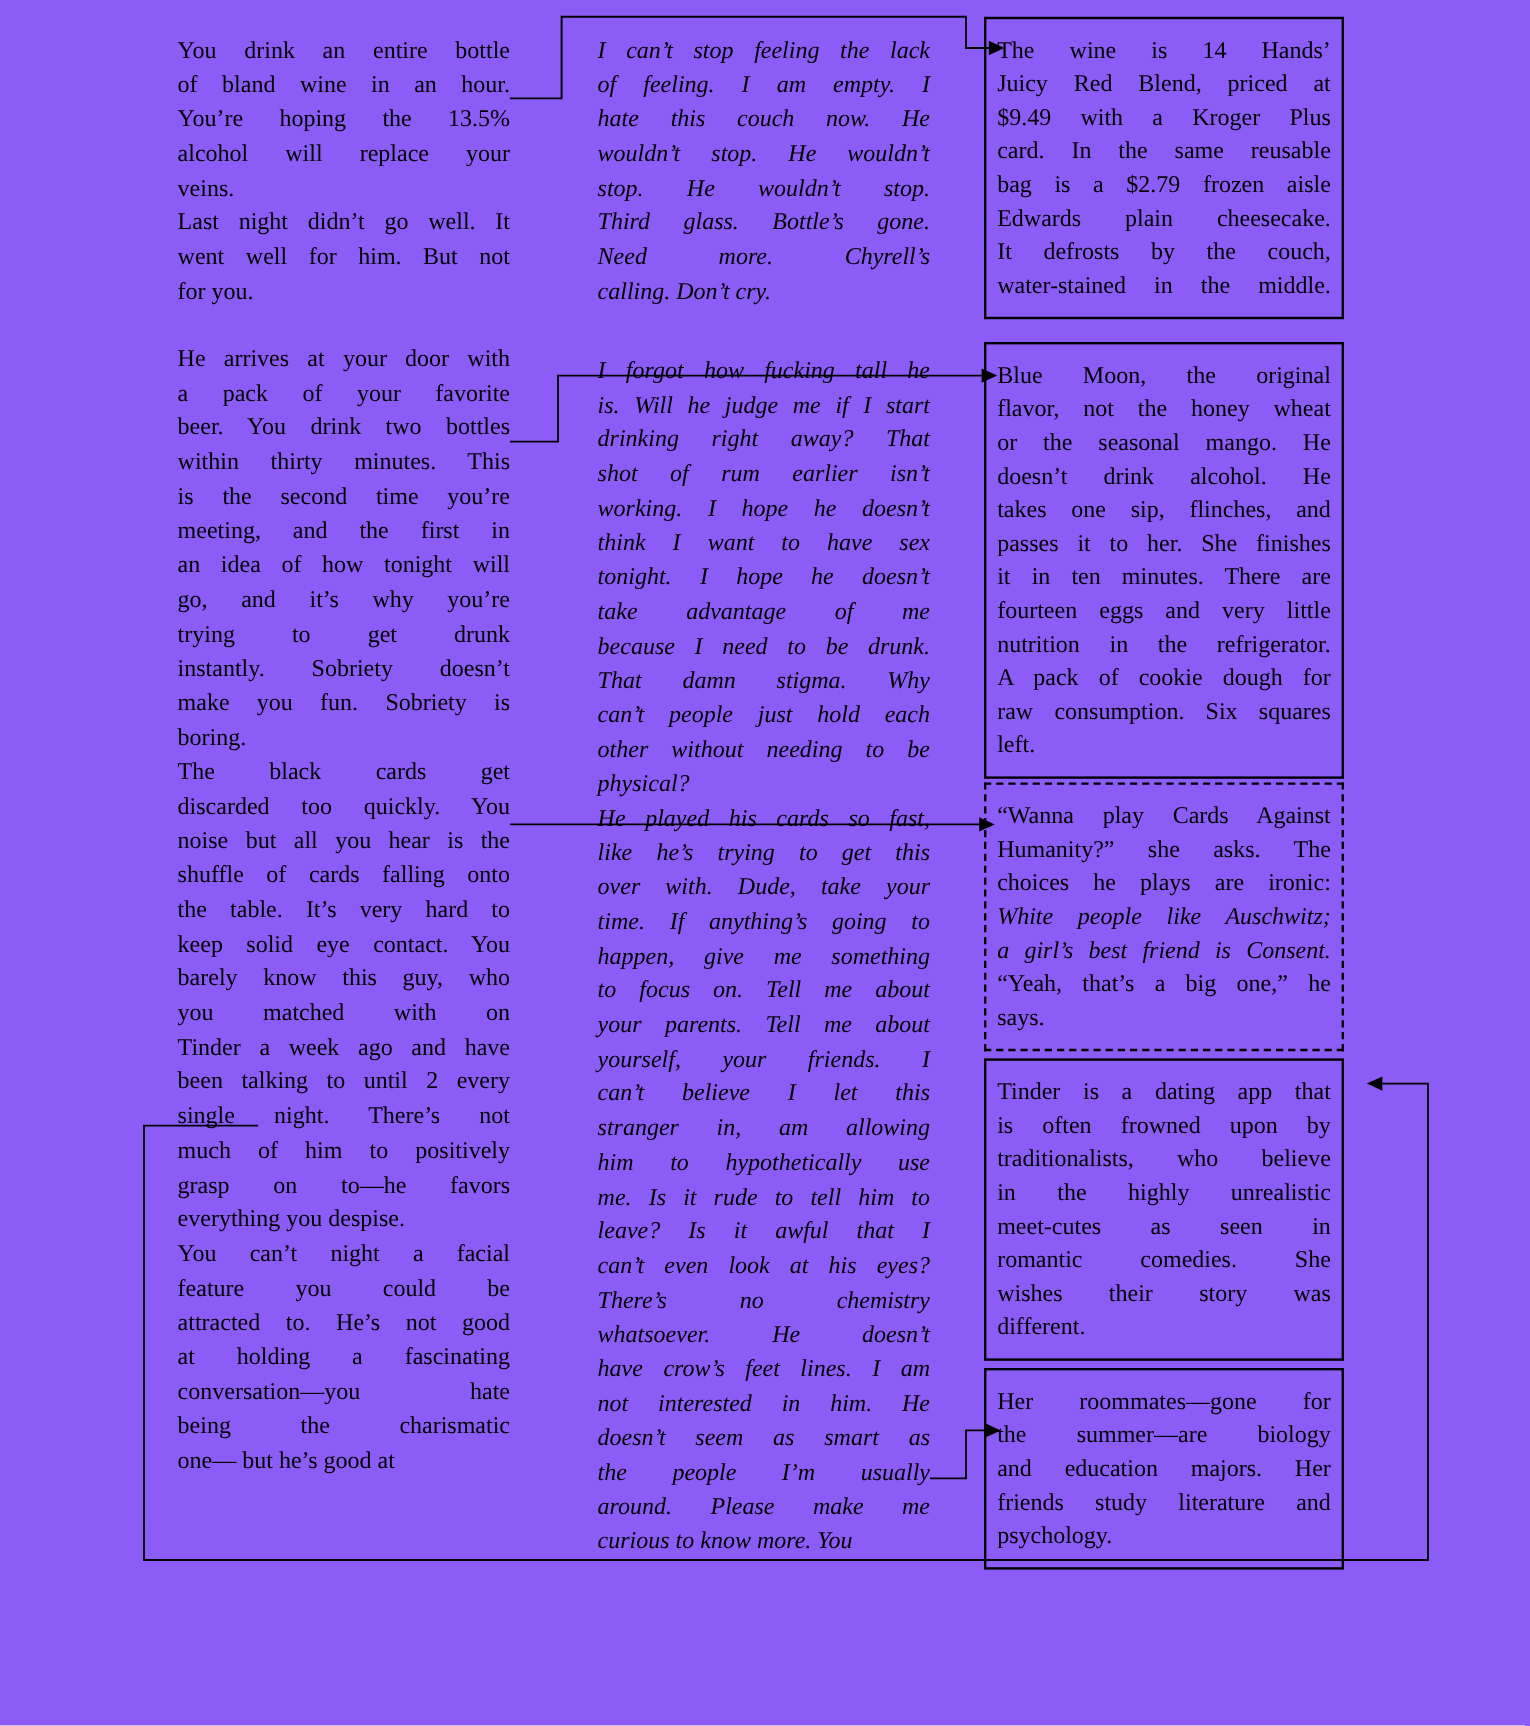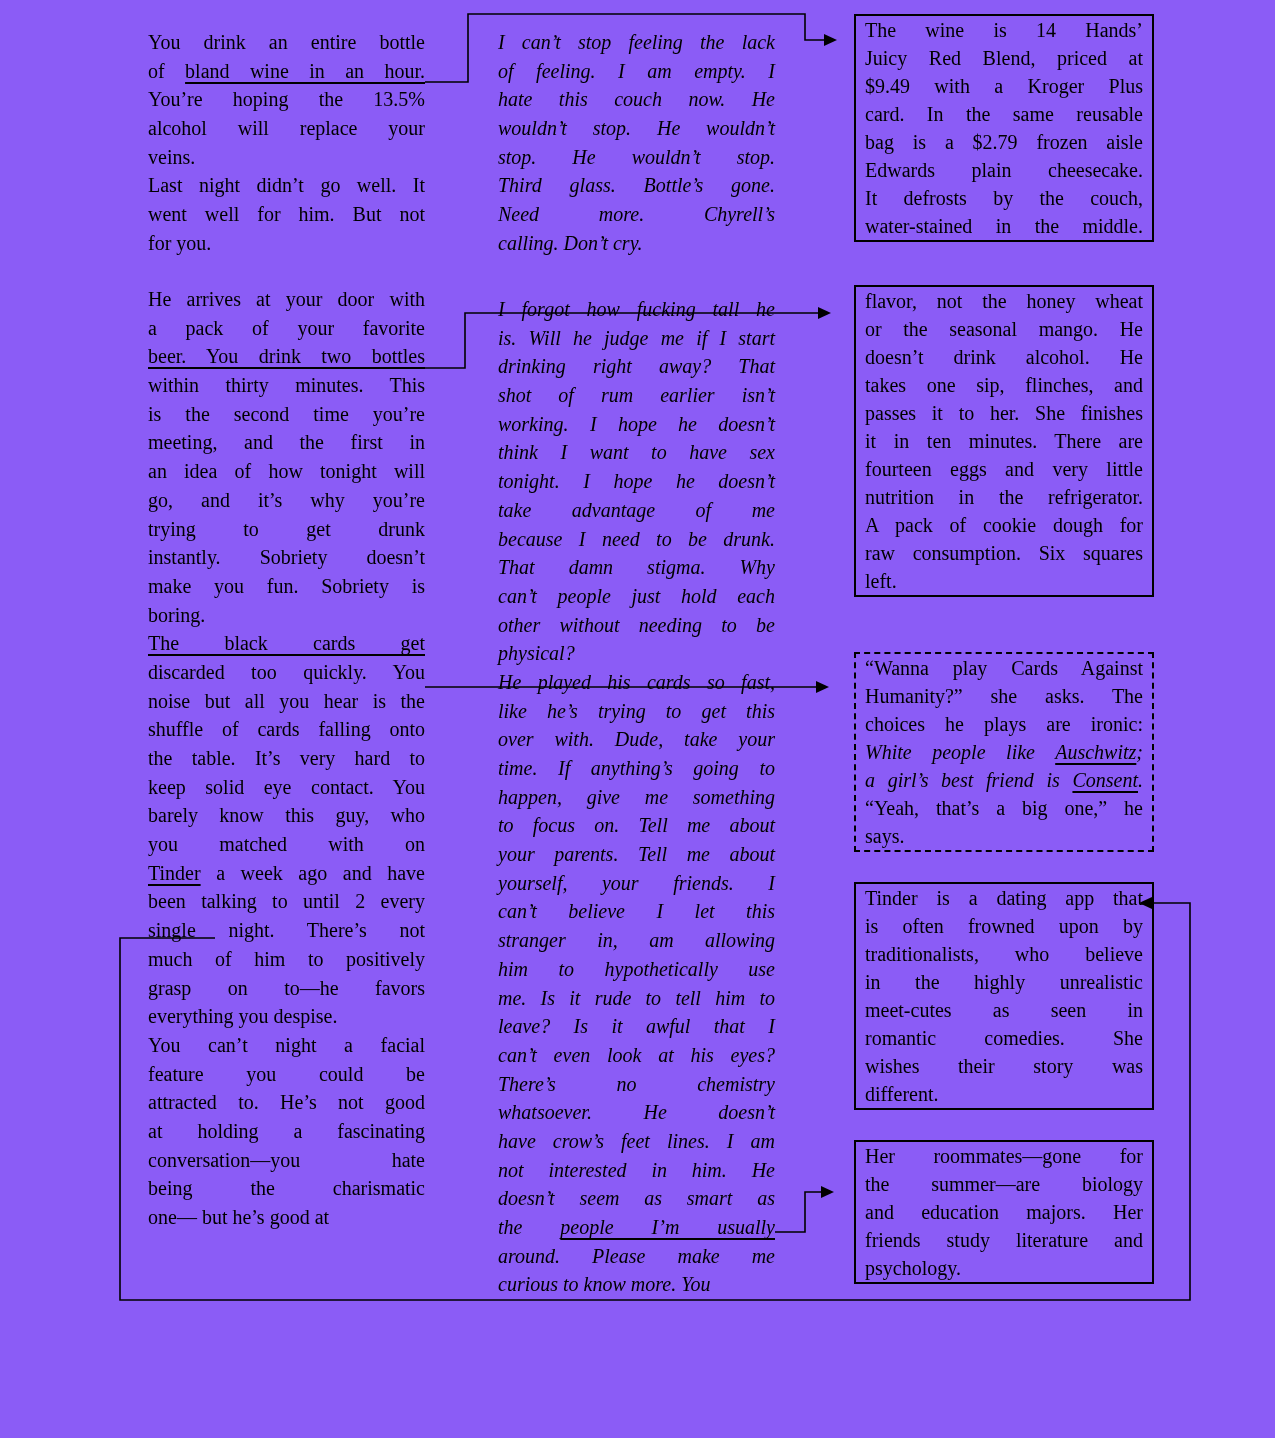--- a/index.html
+++ b/index.html
@@ -21,33 +21,32 @@
     line-height:28.7px;
     text-align:justify;
     text-align-last:justify;
     white-space:nowrap;
   }
   .textline.lastline{
     text-align-last:left;
   }
   .mid .textline{font-style:italic;}
   span.u{
-    text-decoration:underline;
     text-underline-offset:4px;
     text-decoration-thickness:1.5px;
     margin-top:16px;
   }
   span.i{font-style:italic;}
   .annotation-box{
     position:absolute;
-    left:854px;
+    left:820px;
     width:300px;
     box-sizing:border-box;
     border:2px solid #000;
-    padding:0 9px;
+    padding:12px 9px;
     font-size:20px;
   }
   .annotation-box .textline{
     height:28px;
     line-height:28px;
   }
   .annotation-box.dashed{border-style:dashed;}
   #connector-overlay{
     position:absolute;
     left:0;top:0;
@@ -166,20 +165,21 @@
       <div class="textline"><span>The wine is 14 Hands’</span></div>
       <div class="textline"><span>Juicy Red Blend, priced at</span></div>
       <div class="textline"><span>$9.49 with a Kroger Plus</span></div>
       <div class="textline"><span>card. In the same reusable</span></div>
       <div class="textline"><span>bag is a $2.79 frozen aisle</span></div>
       <div class="textline"><span>Edwards plain cheesecake.</span></div>
       <div class="textline"><span>It defrosts by the couch,</span></div>
       <div class="textline"><span>water-stained in the middle.</span></div>
     </div>
   <div class="annotation-box" style="top:285px;">
+      <div class="textline"><span>Blue Moon, the original</span></div>
       <div class="textline"><span>flavor, not the honey wheat</span></div>
       <div class="textline"><span>or the seasonal mango. He</span></div>
       <div class="textline"><span>doesn’t drink alcohol. He</span></div>
       <div class="textline"><span>takes one sip, flinches, and</span></div>
       <div class="textline"><span>passes it to her. She finishes</span></div>
       <div class="textline"><span>it in ten minutes. There are</span></div>
       <div class="textline"><span>fourteen eggs and very little</span></div>
       <div class="textline"><span>nutrition in the refrigerator.</span></div>
       <div class="textline"><span>A pack of cookie dough for</span></div>
       <div class="textline"><span>raw consumption. Six squares</span></div>

